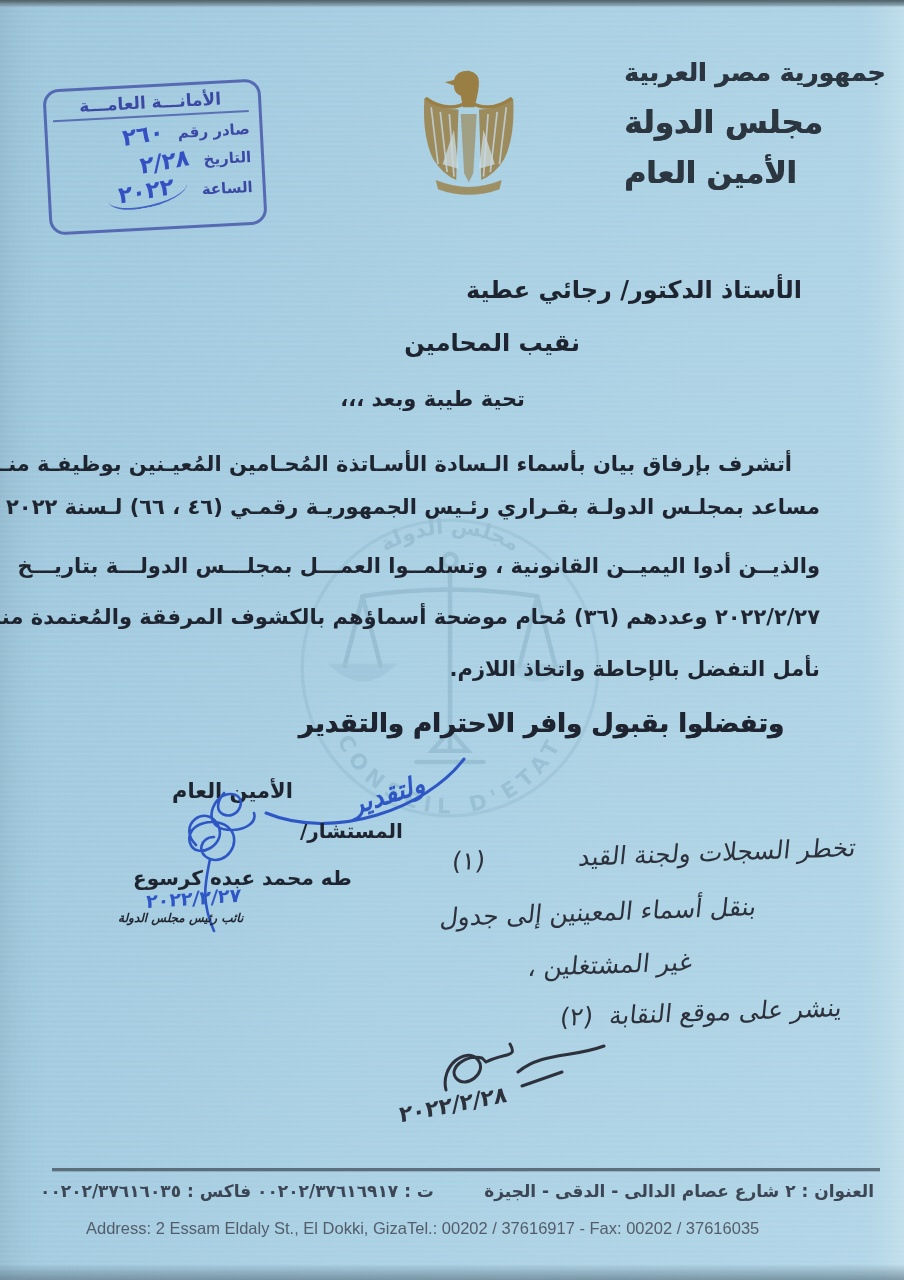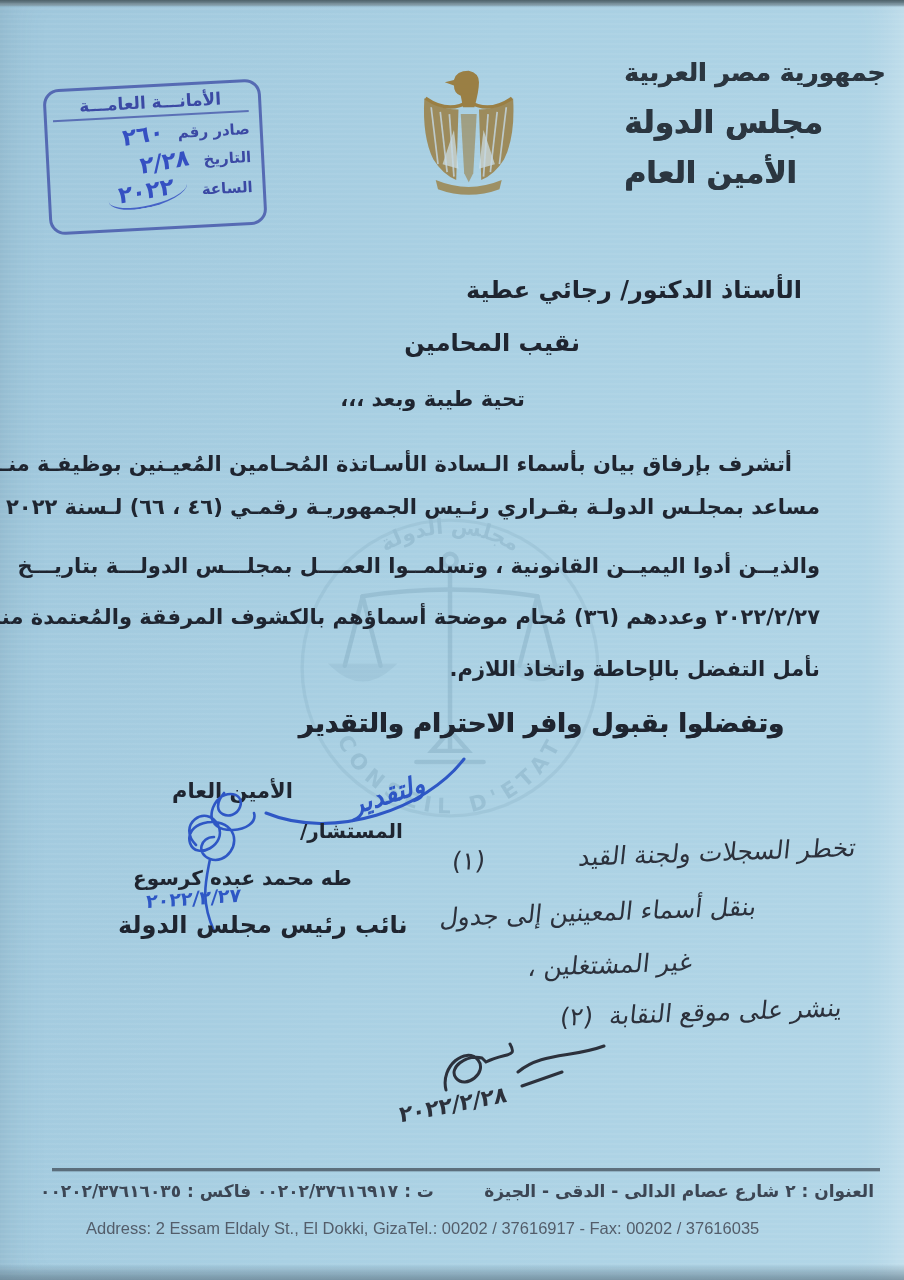--- a/index.html
+++ b/index.html
@@ -49,21 +49,21 @@
   .b4{top:605px; right:84px;}
   .b5{top:657px; right:84px;}
   .closing{position:absolute; top:708px; right:120px; font-size:26px; letter-spacing:.5px;
     text-shadow:.7px 0 0 currentColor;}
   
   .watermark{position:absolute; top:500px; left:282px; width:336px; height:336px; opacity:.16;}
   
   .sig-office{position:absolute; top:779px; left:172px; font-size:21px;}
   .sig-rank{position:absolute; top:819px; left:300px; font-size:20px;}
   .sig-name{position:absolute; top:866px; left:133px; font-size:20px;}
-  .sig-pos{position:absolute; top:911px; left:118px; font-size:24px;}
+  .sig-pos{position:absolute; top:911px; left:118px; font-size:12px;font-style:italic;}
   .pen-date{position:absolute; top:887px; left:146px; font-size:19px; color:#2e57c5;
     font-weight:700; letter-spacing:2px; transform:rotate(-4deg) skewX(-6deg); direction:rtl;}
   .swoosh{position:absolute; top:743px; left:258px; width:214px; height:108px;}
   .sig-blue{position:absolute; top:783px; left:166px; width:128px; height:152px;}
   
   .note{position:absolute; display:flex; justify-content:space-between; align-items:flex-start;
     color:#2c313c; font-size:25px; font-weight:500; letter-spacing:1px;
     transform:rotate(-2deg) skewX(-8deg);}
   .note .txt{direction:rtl; white-space:nowrap;}
   .note .mk{flex:0 0 auto;}

